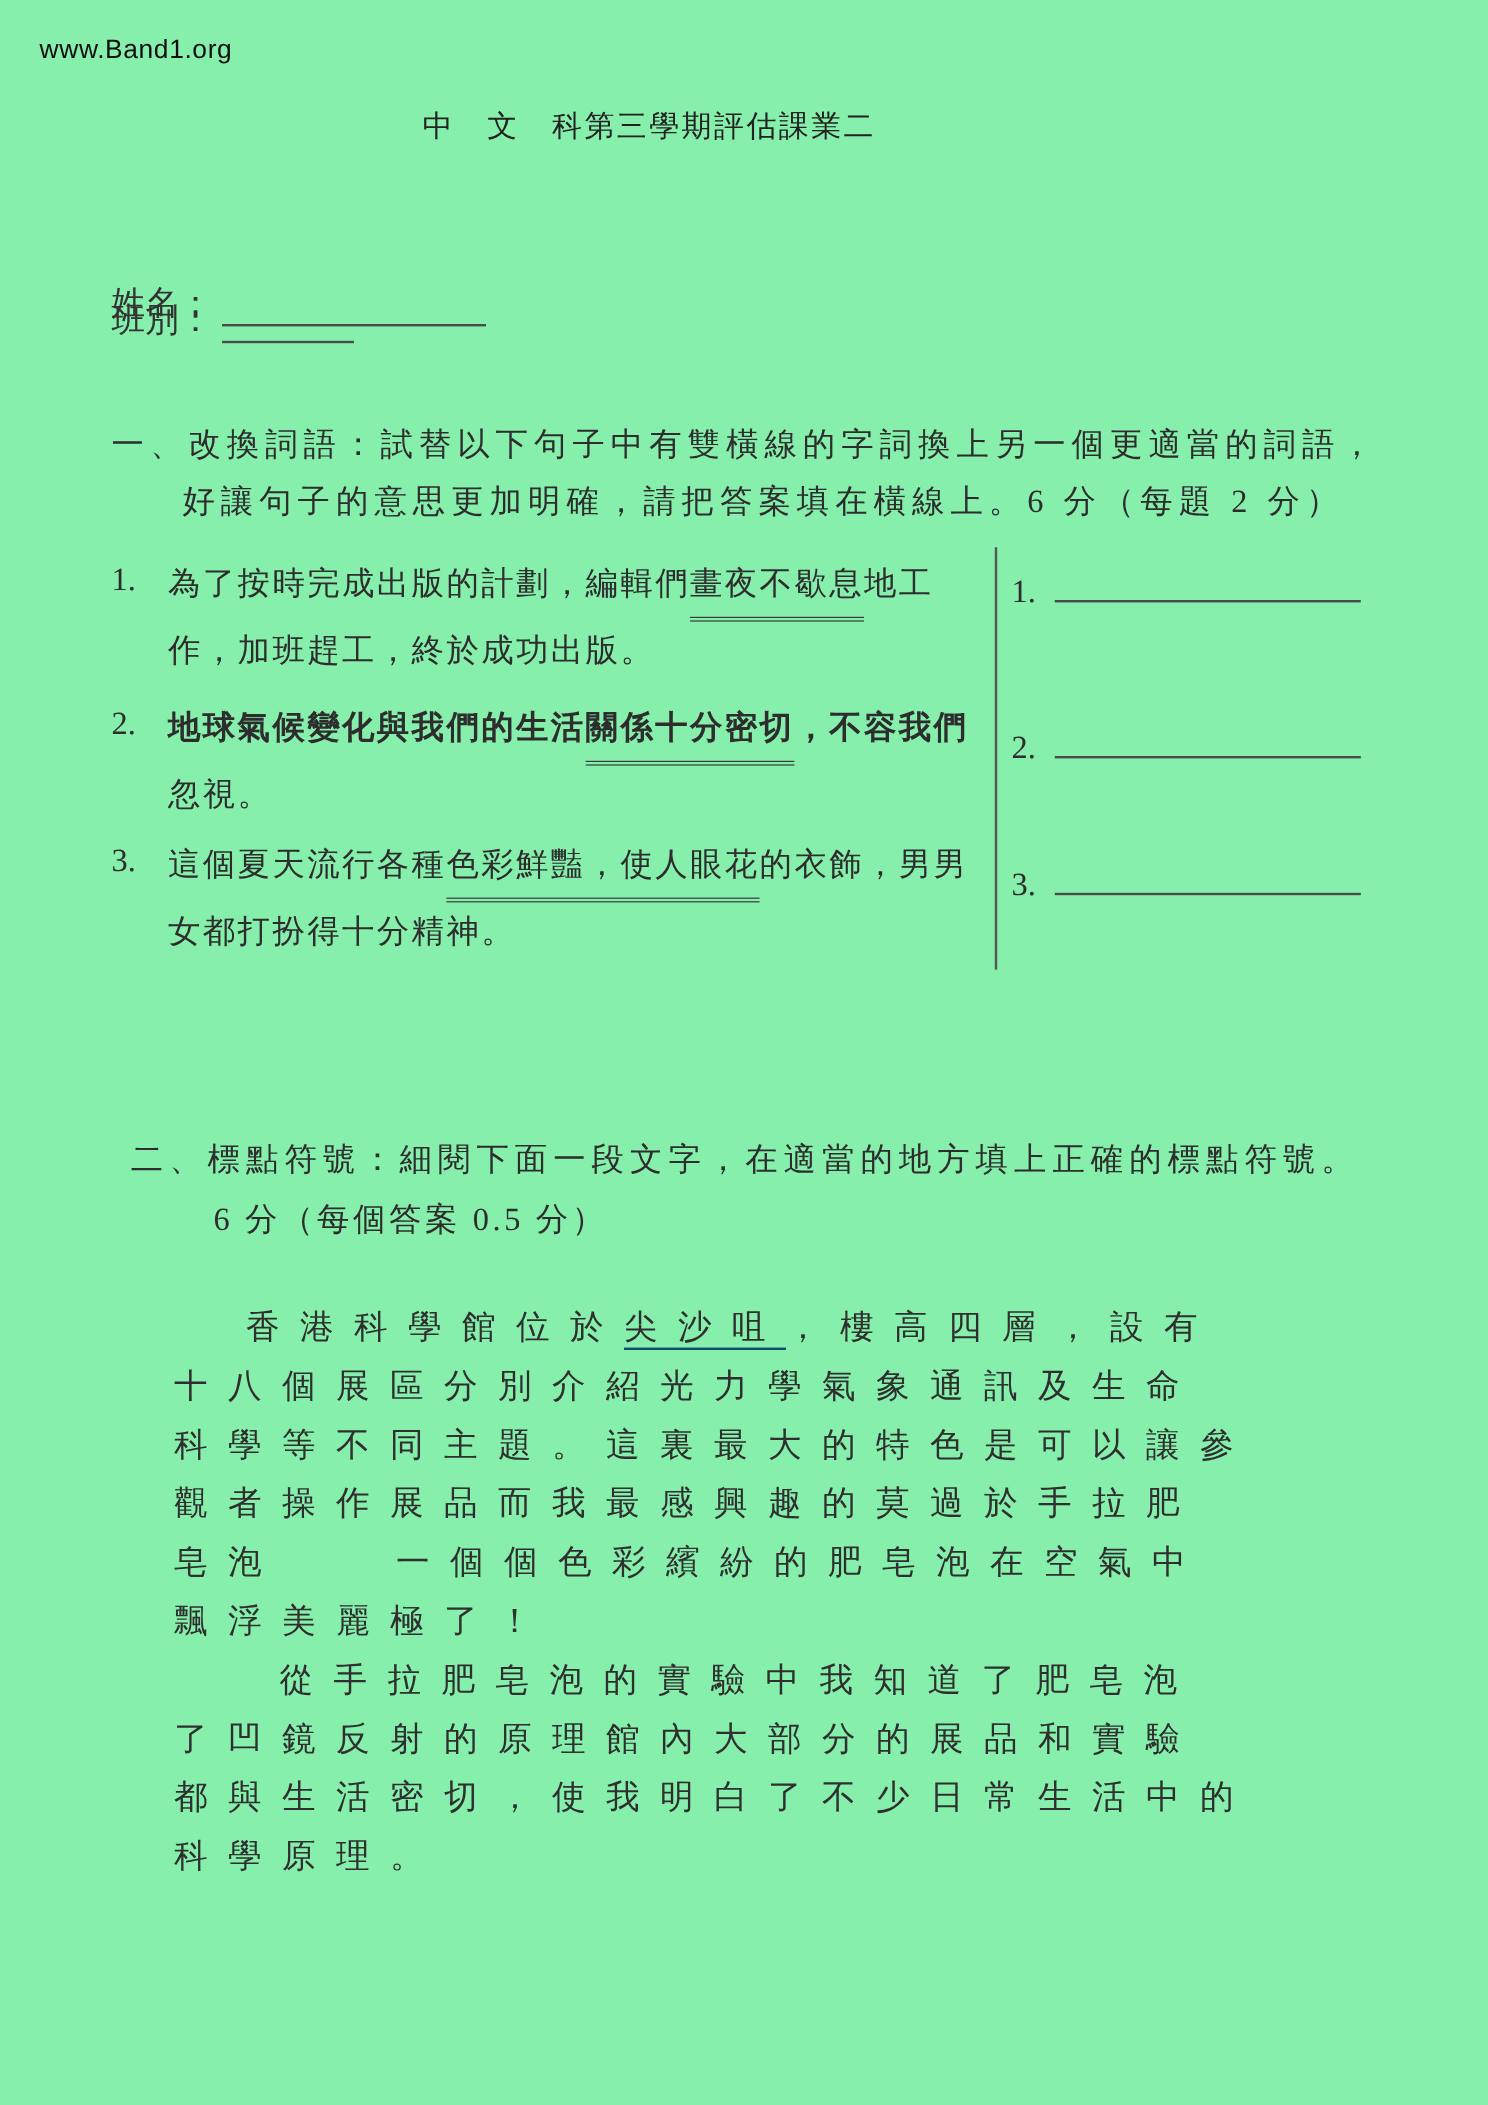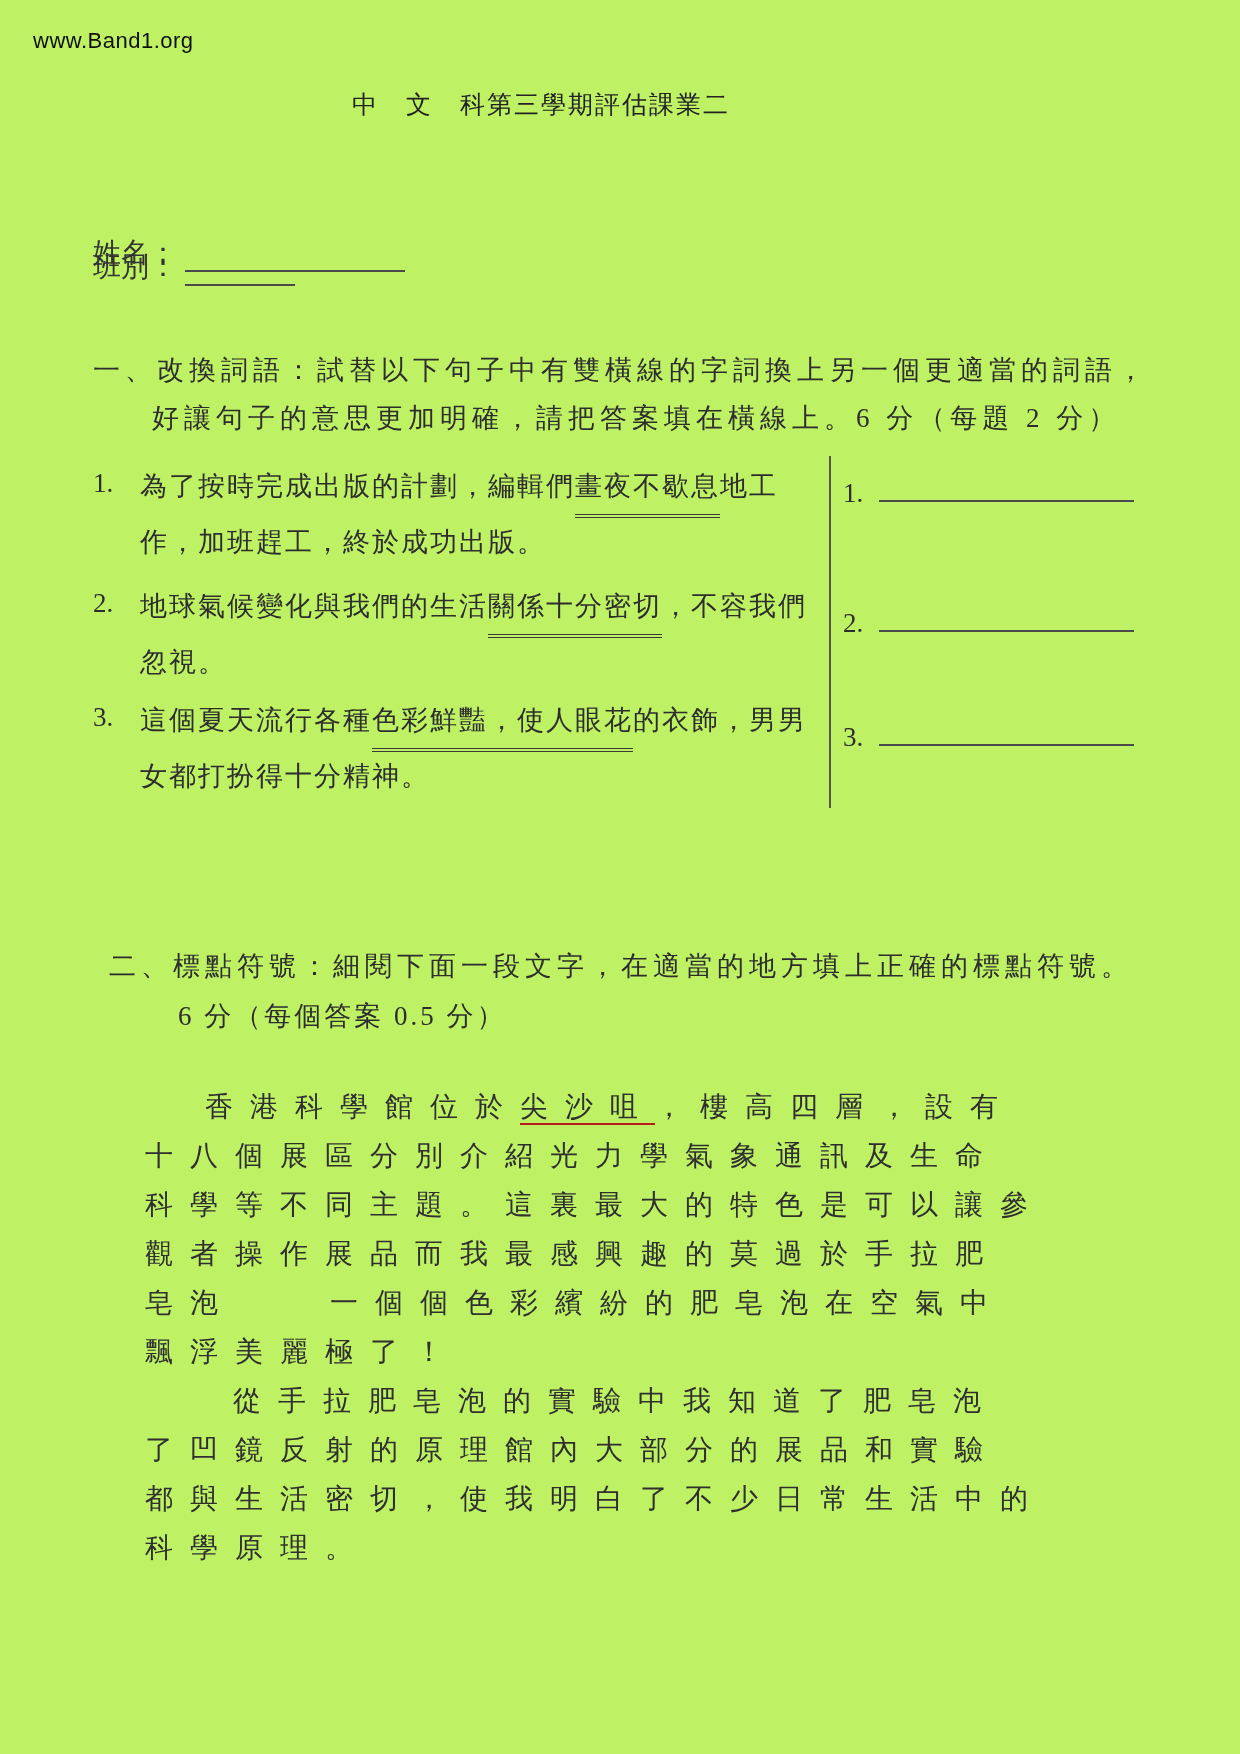--- a/index.html
+++ b/index.html
@@ -4,40 +4,40 @@
 <style>
   html,body{margin:0;padding:0;}
   body{
     width:1240px;height:1754px;
     background:#ffffff;
     font-family:"Liberation Serif","DejaVu Serif",serif;
     color:#2b2b2b;
     position:relative;
     overflow:hidden;
   }
-  .page{position:absolute;inset:0;background:#bef264;}
+  .page{position:absolute;inset:0;background:#86efac;}
   .abs{position:absolute;}
   .watermark{left:33px;top:28px;font-size:22px;color:#101010;letter-spacing:0.5px;
     font-family:"Liberation Sans","DejaVu Sans",sans-serif;}
   .doc-title{left:352px;top:88px;font-size:25px;letter-spacing:2px;color:#222;}
   .field-row{display:flex;align-items:flex-end;font-size:28px;color:#333;}
   .name-row{left:93px;top:190px;margin-top:44px;}
   .class-row{left:93px;top:248px;}
   .blank{display:inline-block;border-bottom:2px solid #4a4a4a;height:30px;}
   .name-blank{width:220px;margin-left:8px;}
   .class-blank{width:110px;margin-left:8px;}
   .sec-head{font-size:27px;letter-spacing:5px;color:#2d2d2d;white-space:nowrap;}
   .s1l1{left:93px;top:352px;}
   .s1l2{left:152px;top:400px;}
   .s2l1{left:109px;top:948px;}
   .s2l2{left:178px;top:998px;letter-spacing:3px;}
   .qnum{font-size:27px;color:#2d2d2d;}
   .qline{font-size:27px;letter-spacing:2px;color:#2d2d2d;white-space:nowrap;}
   .dbl-u{border-bottom:4px double #3a3a3a;padding-bottom:13px;}
-  .single-u{border-bottom:2px solid #b91c1c;padding-bottom:1px;}
+  .single-u{border-bottom:2px solid #0c4a6e;padding-bottom:1px;}
   .divider{left:829px;top:456px;width:2px;height:352px;background:#555;}
   .ansnum{font-size:27px;color:#2d2d2d;}
   .ans-blank{display:inline-block;width:255px;border-bottom:2px solid #4a4a4a;height:32px;}
   .para{left:145px;top:1082px;width:930px;font-size:28px;color:#2f2f2f;}
   .para .pline{line-height:49px;letter-spacing:17px;white-space:nowrap;height:49px;}
   .indent-1{display:inline-block;width:60px;}
   .indent-2{display:inline-block;width:88px;}
   .gap-5{display:inline-block;width:95px;}
 </style>
 </head>
@@ -59,21 +59,21 @@
   </div>
 
   <div class="abs sec-head s1l1">一、改換詞語：試替以下句子中有雙橫線的字詞換上另一個更適當的詞語，</div>
   <div class="abs sec-head s1l2">好讓句子的意思更加明確，請把答案填在橫線上。6 分（每題 2 分）</div>
 
   <div class="abs qnum" style="left:93px;top:468px;">1.</div>
   <div class="abs qline" style="left:140px;top:468px;"><span>為了按時完成出版的計劃，編輯們</span><span class="dbl-u">畫夜不歇息</span><span>地工</span></div>
   <div class="abs qline" style="left:140px;top:524px;">作，加班趕工，終於成功出版。</div>
 
   <div class="abs qnum" style="left:93px;top:588px;">2.</div>
-  <div class="abs qline" style="left:140px;top:588px;"><span>地球氣候變化與我們的生活</span><span class="dbl-u">關係十分密切</span><span>，不容我們</span></div>
+  <div class="abs qline" style="left:140px;top:588px;font-weight:bold;"><span>地球氣候變化與我們的生活</span><span class="dbl-u">關係十分密切</span><span>，不容我們</span></div>
   <div class="abs qline" style="left:140px;top:644px;">忽視。</div>
 
   <div class="abs qnum" style="left:93px;top:702px;">3.</div>
   <div class="abs qline" style="left:140px;top:702px;"><span>這個夏天流行各種</span><span class="dbl-u">色彩鮮豔，使人眼花</span><span>的衣飾，男男</span></div>
   <div class="abs qline" style="left:140px;top:758px;">女都打扮得十分精神。</div>
 
   <div class="abs divider"></div>
 
   <div class="abs" style="left:843px;top:468px;">
     <span class="ansnum">1.</span>

